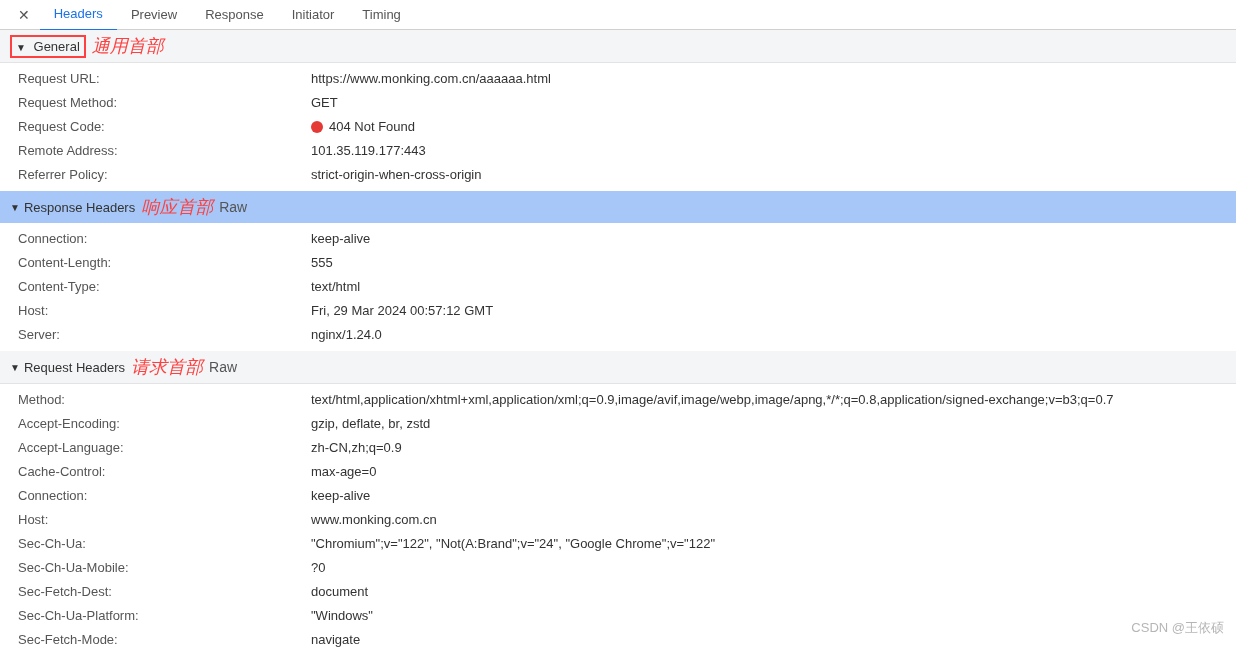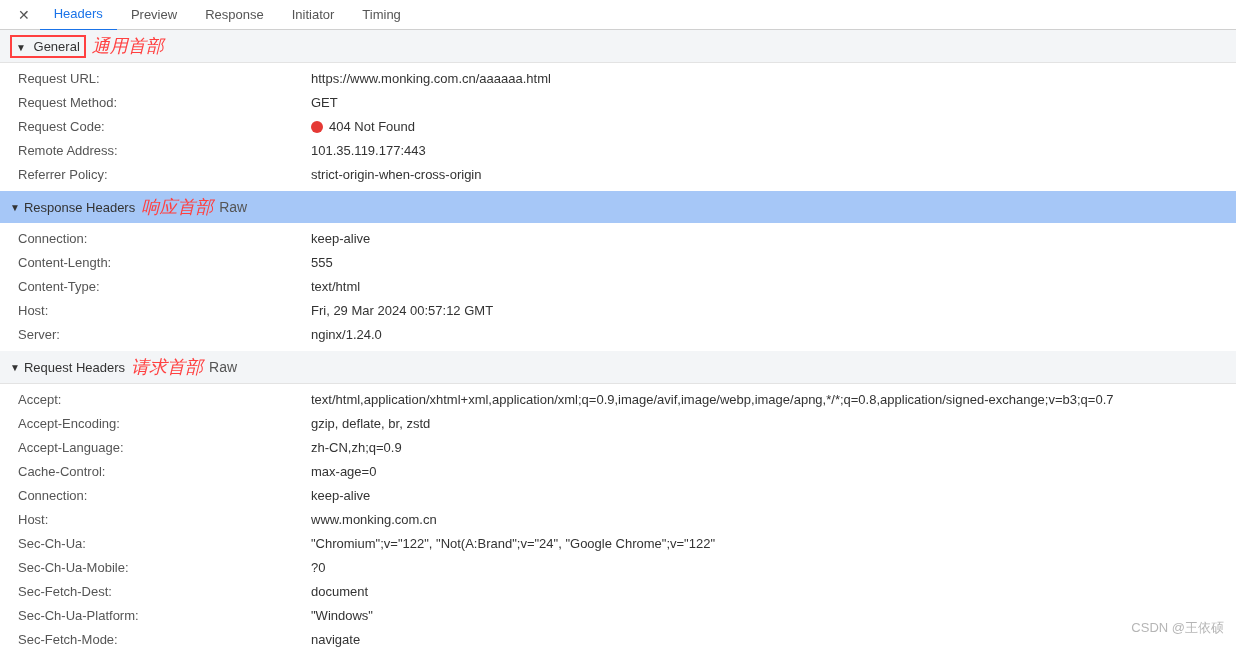--- a/index.html
+++ b/index.html
@@ -194,21 +194,21 @@
   </div>
 
 <div class="section-header white">
   <span class="disclosure">▼</span>
   <span class="section-title">Request Headers</span>
   <span class="annotation-red">请求首部</span>
   <span class="raw-badge">Raw</span>
 </div>
 <div class="rows" id="rows-request">
     <div class="row">
-      <div class="row-label">Accept:</div>
+      <div class="row-label">Method:</div>
       <div class="row-value">
         <span>text/html,application/xhtml+xml,application/xml;q=0.9,image/avif,image/webp,image/apng,*/*;q=0.8,application/signed-exchange;v=b3;q=0.7</span>
       </div>
     </div>
     <div class="row">
       <div class="row-label">Accept-Encoding:</div>
       <div class="row-value">
         <span>gzip, deflate, br, zstd</span>
       </div>
     </div>

